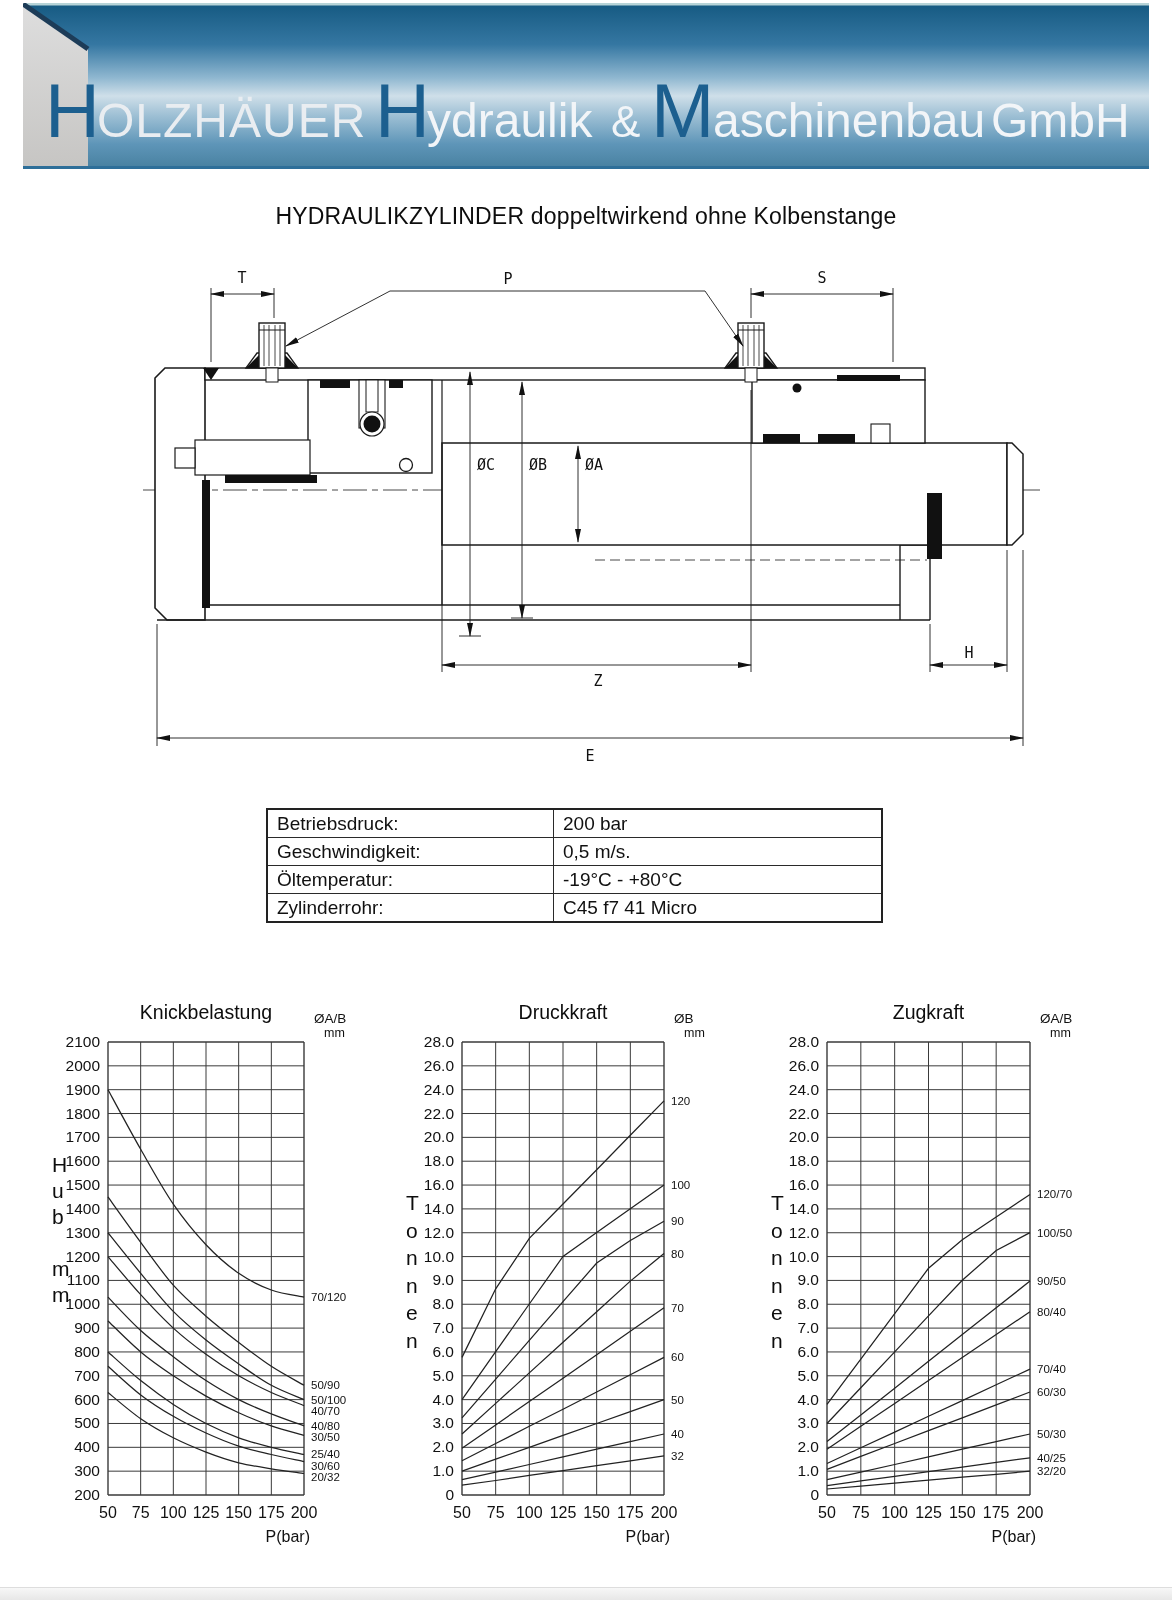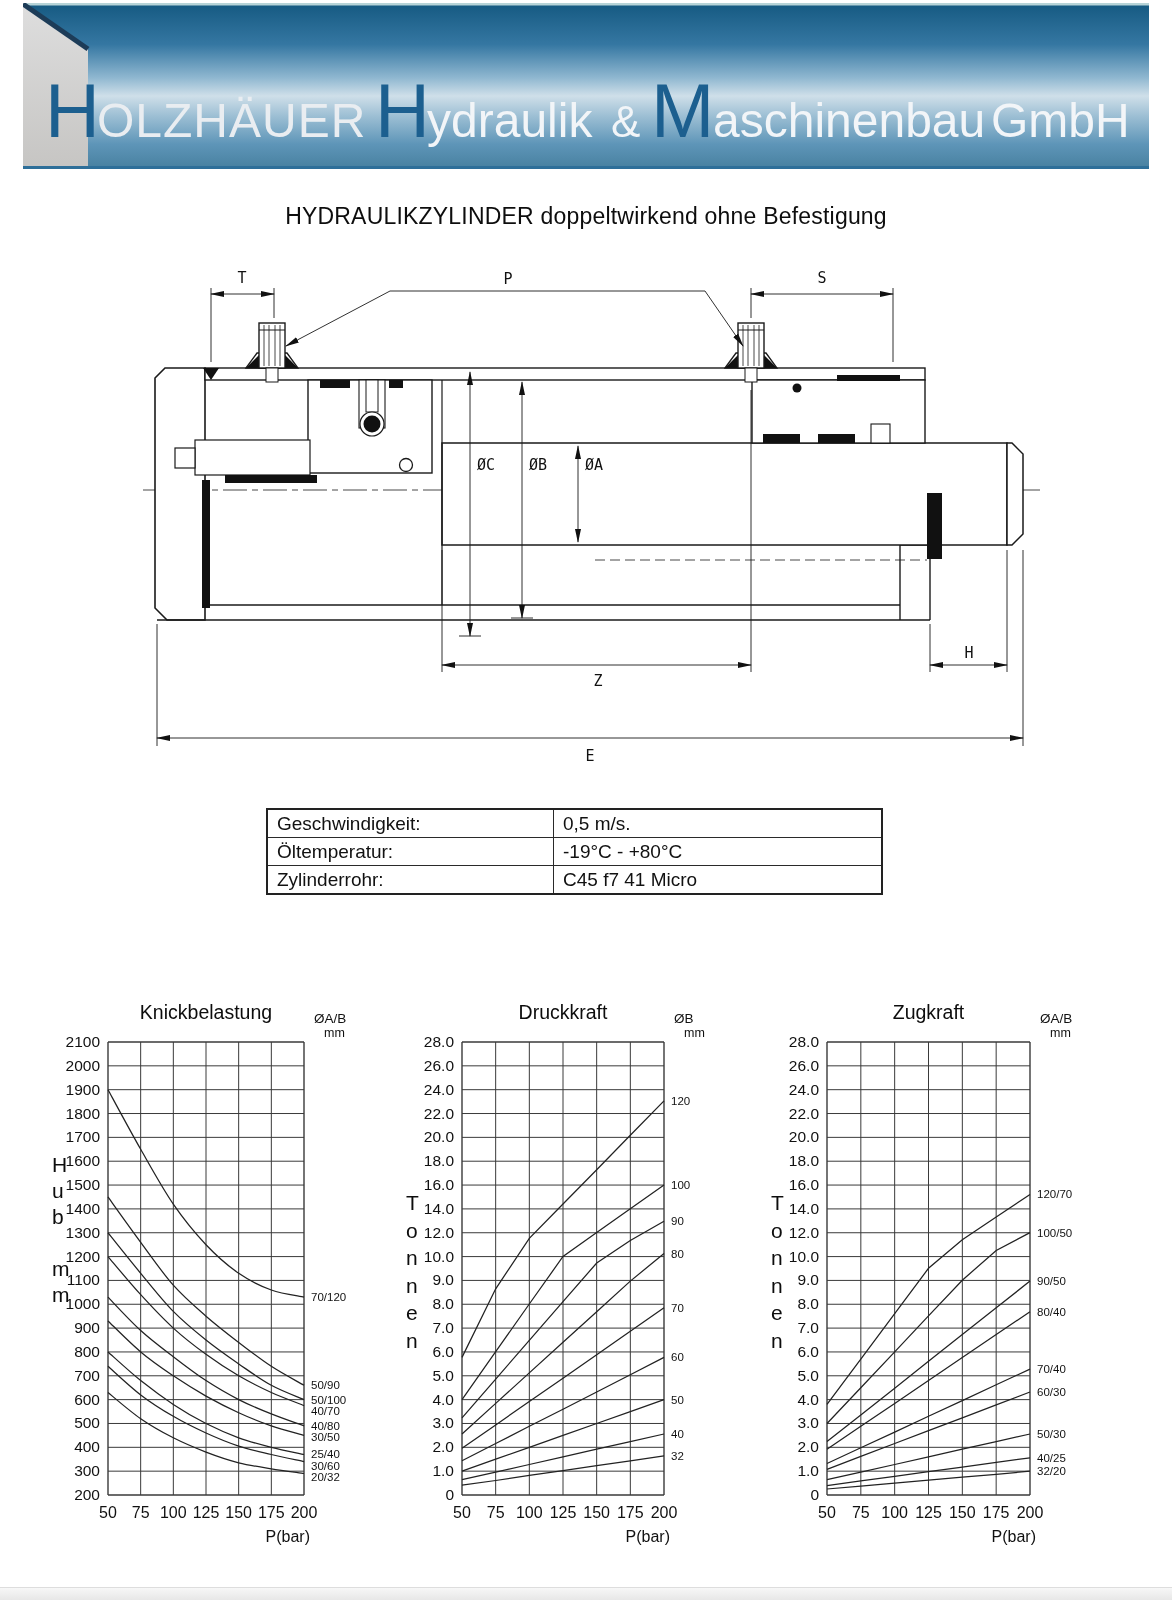--- a/index.html
+++ b/index.html
@@ -53,21 +53,21 @@
         <text x="352" y="134" font-size="76" fill="#1c5f8f">H</text>
         <text x="404" y="134" font-size="48" fill="#f2f5f8">ydraulik</text>
         <text x="588" y="134" font-size="44" fill="#f2f5f8">&amp;</text>
         <text x="628" y="134" font-size="76" fill="#1c5f8f">M</text>
         <text x="690" y="134" font-size="48" fill="#f2f5f8">aschinenbau</text>
         <text x="968" y="134" font-size="48" fill="#f2f5f8">GmbH</text>
       </g>
     </svg>
   </div>
 
-  <div class="doc-title">HYDRAULIKZYLINDER doppeltwirkend ohne Befestigung</div>
+  <div class="doc-title">HYDRAULIKZYLINDER doppeltwirkend ohne Kolbenstange</div>
 
   <div class="drawing">
     <svg width="905" height="522" viewBox="0 0 905 522">
       <defs>
         <marker id="mA" orient="auto-start-reverse" markerUnits="userSpaceOnUse" markerWidth="14" markerHeight="8" refX="13" refY="4">
           <path d="M0,1 L14,4 L0,7 Z" fill="#111"></path>
         </marker>
       </defs>
       <g stroke="#1a1a1a" fill="none" stroke-width="1.4">
 
@@ -178,20 +178,24 @@
           <text class="dimtext" x="458" y="428" text-anchor="middle">Z</text>
           <text class="dimtext" x="829" y="400" text-anchor="middle">H</text>
           <text class="dimtext" x="450" y="503" text-anchor="middle">E</text>
         </g>
       </g>
     </svg>
   </div>
 
   <table class="specs">
     <tbody>
+        <tr>
+          <td class="c1">Betriebsdruck:</td>
+          <td class="c2">200 bar</td>
+        </tr>
         <tr>
           <td class="c1">Geschwindigkeit:</td>
           <td class="c2">0,5 m/s.</td>
         </tr>
         <tr>
           <td class="c1">Öltemperatur:</td>
           <td class="c2">-19°C - +80°C</td>
         </tr>
         <tr>
           <td class="c1">Zylinderrohr:</td>

